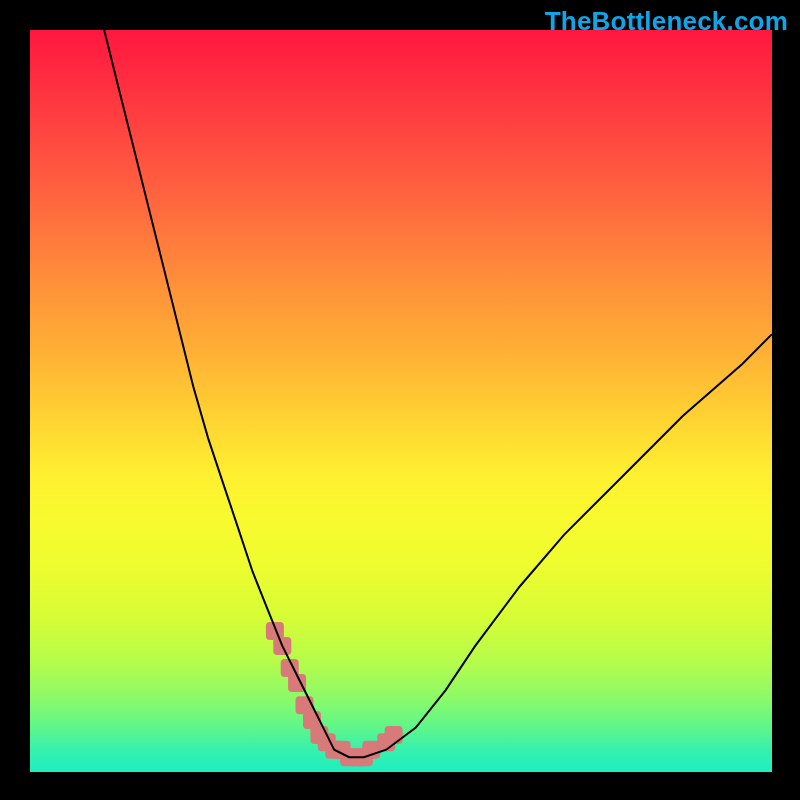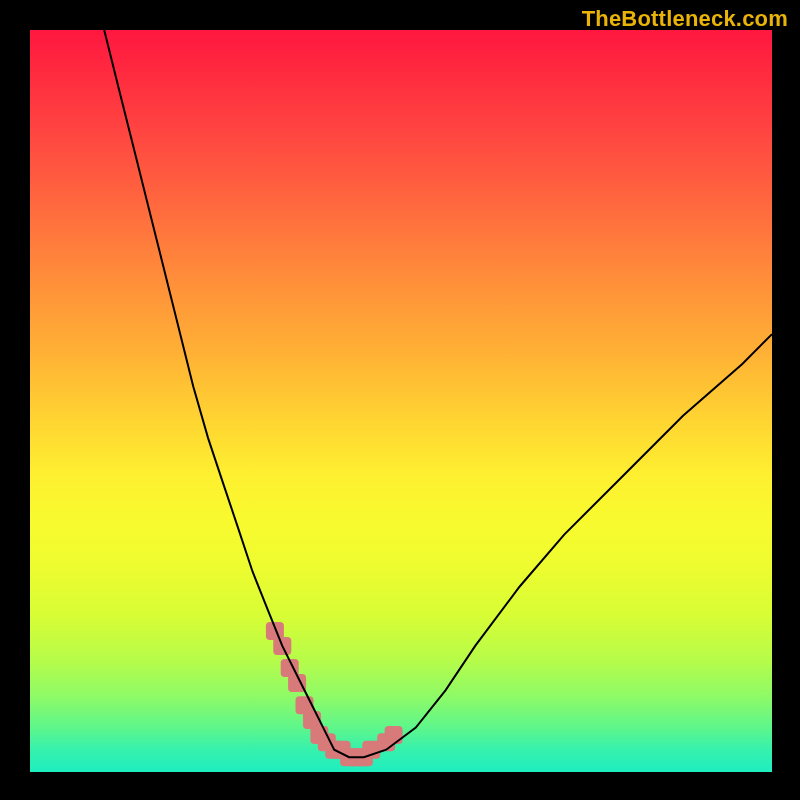--- a/index.html
+++ b/index.html
@@ -8,23 +8,23 @@
     position: relative;
     width: 800px;
     height: 800px;
     background: #000;
   }
   .watermark {
     position: absolute;
     top: 6px;
     right: 12px;
     font-family: Arial, Helvetica, sans-serif;
-    font-size: 22px;
+    font-size: 26px;
     font-weight: 600;
-    color: #eab308;
+    color: #0ea5e9;
     letter-spacing: 0.2px;
     z-index: 5;
   }
   .plot {
     position: absolute;
     left: 30px;
     top: 30px;
     width: 742px;
     height: 742px;
   }

